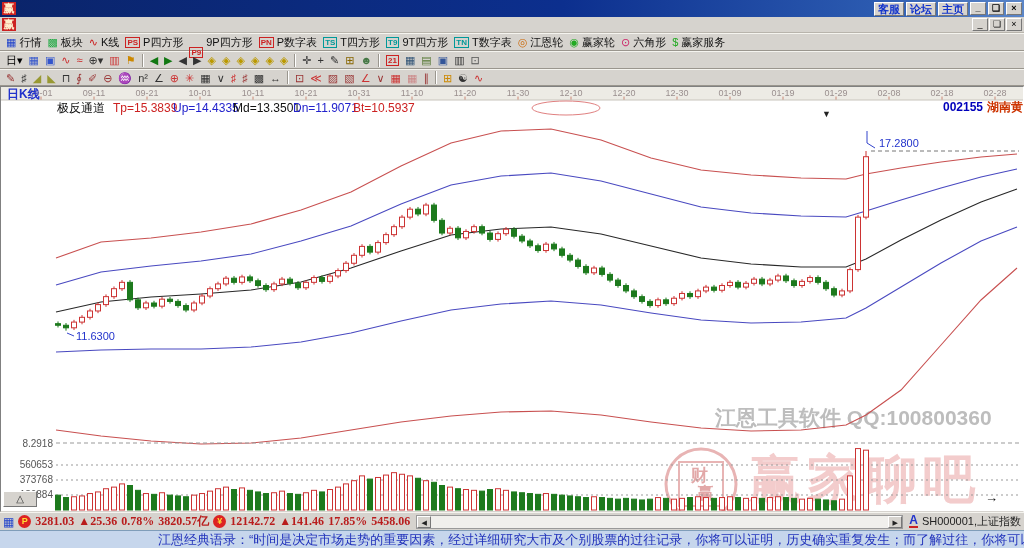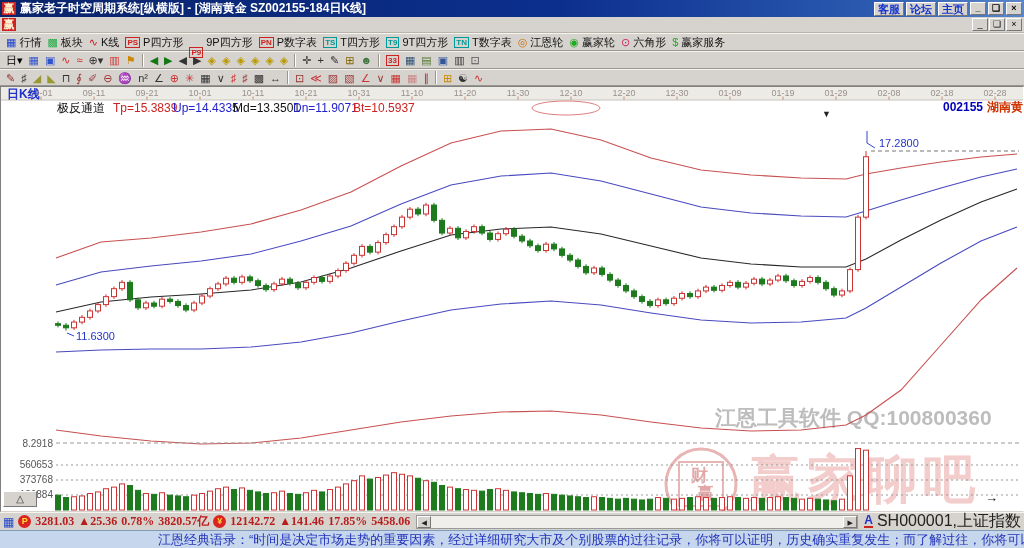--- a/index.html
+++ b/index.html
@@ -38,31 +38,30 @@
   .red { color:#b91c1c; font-weight:bold; white-space:nowrap;font-family:Liberation Serif, serif; }
   .sicon { color:#2244cc; font-size:12px; }
   .coin { background:#dd2222; color:#ffdd33; width:13px; height:13px; border-radius:50%;
     font-size:9px; font-weight:bold; text-align:center; line-height:13px; flex:none; }
   .hscroll { flex:1; display:flex; align-items:center; height:14px; margin:0 2px;
     border:1px solid #999; background:#f0efec; }
   .sbtn { width:14px; height:12px; background:#d6d3ce; border:1px solid; border-color:#fff #777 #777 #fff;
     font-size:7px; text-align:center; line-height:11px; color:#222; flex:none; }
   .strack { flex:1; height:12px; }
   .aicon { color:#2233cc; font-weight:bold; font-size:12px; border-bottom:2px solid #cc2222; line-height:11px; }
-  .idxsel { font-size:16px; color:#222; white-space:nowrap; }
+  .idxsel { font-size:11px; color:#222; white-space:nowrap; }
   .ticker { height:18px; background:#c6d6ec; border-top:1px solid #7f9db9; color:#2233bb;
     font-size:13px; line-height:17px; padding-left:158px; white-space:nowrap; overflow:hidden; }
   text { font-family:"Liberation Sans", sans-serif; }
 </style>
 </head>
 <body>
 
 <div class="titlebar">
   <span class="logo">赢</span>
-  <span class="titletext">赢家老子时空周期系统[纵横版] - [湖南黄金  SZ002155-184日K线]</span>
   <span class="tright">
       <span class="titlebtn">客服</span>
       <span class="titlebtn">论坛</span>
       <span class="titlebtn">主页</span>
       <span class="mdibtn">_</span>
       <span class="mdibtn">❏</span>
       <span class="mdibtn">×</span>
     </span>
 </div>
 
@@ -196,21 +195,21 @@
       <span class="tbico" style="color: rgb(51, 51, 51);">✎</span>
     </span>
     <span class="tbbtn">
       <span class="tbico" style="color: rgb(136, 102, 0);">⊞</span>
     </span>
     <span class="tbbtn">
       <span class="tbico" style="color: rgb(68, 119, 68);">☻</span>
     </span>
     <span class="tbsep"></span>
     <span class="tbbtn">
-      <span class="tbico boxico" style="color: rgb(204, 34, 34);">33</span>
+      <span class="tbico boxico" style="color: rgb(204, 34, 34);">21</span>
     </span>
     <span class="tbbtn">
       <span class="tbico" style="color: rgb(51, 85, 119);">▦</span>
     </span>
     <span class="tbbtn">
       <span class="tbico" style="color: rgb(85, 119, 51);">▤</span>
     </span>
     <span class="tbbtn">
       <span class="tbico" style="color: rgb(51, 85, 153);">▣</span>
     </span>

